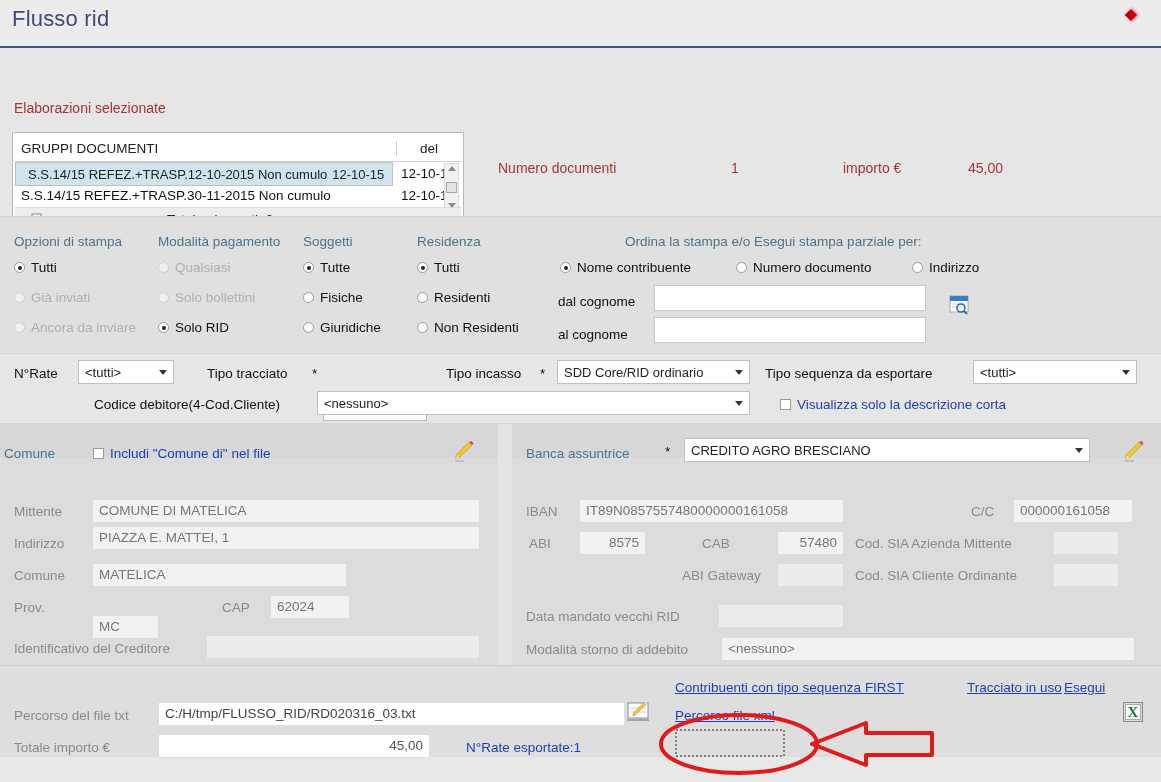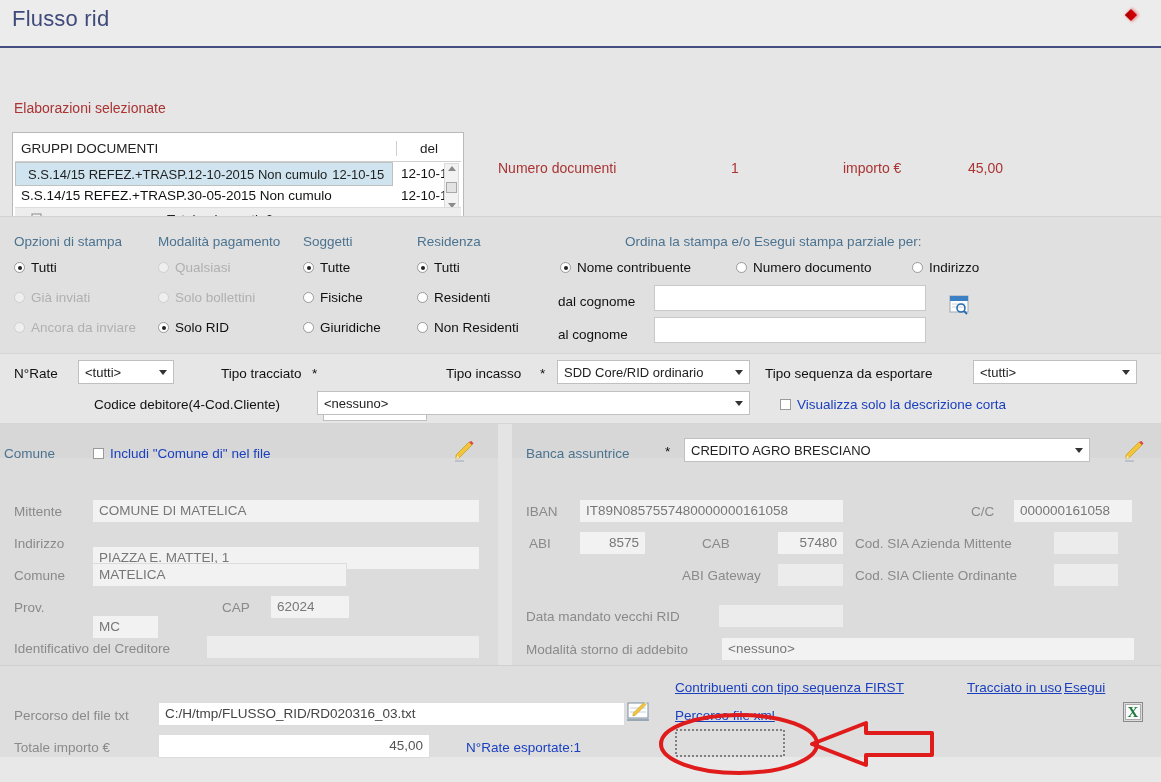--- a/index.html
+++ b/index.html
@@ -178,21 +178,21 @@
       <div class="lb-rows">
         <div class="lb-row sel">
           <div class="c1">S.S.14/15 REFEZ.+TRASP.12-10-2015 Non cumulo</div>
           <div class="c2">12-10-15</div>
         </div>
         <div class="lb-row">
           <div class="c1">S.S.14/15 REFEZ.30-11-2015 Non cumulo</div>
           <div class="c2">12-10-15</div>
         </div>
         <div class="lb-row">
-          <div class="c1">S.S.14/15 REFEZ.+TRASP.30-05-2015 Non cumulo</div>
+          <div class="c1">S.S.14/15 REFEZ.+TRASP.30-11-2015 Non cumulo</div>
           <div class="c2">12-10-15</div>
         </div>
       </div>
       <div class="lb-scroll">
         <div class="arrowup"></div>
         <div class="thumb"></div>
         <div class="arrowdn"></div>
       </div>
       <div class="lb-foot">
         <div class="printer-icon">
@@ -261,21 +261,21 @@
   </svg>
 </div>
 
 <div class="sec3">
   <div class="lbl" style="left:14px; top:12px;">N°Rate</div>
   <div class="sel" style="left:78px; top:6px; width:96px;">
     <span>&lt;tutti&gt;</span>
       <i class="caret"></i>
   </div>
 
-  <div class="lbl" style="left:207px; top:12px;margin-left:14px;">Tipo tracciato</div>
+  <div class="lbl" style="left:207px; top:12px;">Tipo tracciato</div>
   <div class="lbl ast" style="left:312px; top:12px;">*</div>
   <div class="sel" style="left:323px; top:6px; width:104px;margin-top:37px;">
     <span>RID SEPA</span>
       <i class="caret"></i>
   </div>
 
   <div class="lbl" style="left:446px; top:12px;">Tipo incasso</div>
   <div class="lbl ast" style="left:540px; top:12px;">*</div>
   <div class="sel" style="left:557px; top:6px; width:193px;">
     <span>SDD Core/RID ordinario</span>
@@ -313,21 +313,21 @@
         <path d="M17 3 L20 6 L21.5 4.5 L19.5 2 Z" fill="#e04444"></path>
         <path d="M4 20 L5.5 16.5 L7 19 Z" fill="#f6f0d8"></path>
         <line x1="3" y1="22" x2="12" y2="22" stroke="#9aa8b5"></line>
       </svg>
     </div>
 
     <div class="gl" style="left:14px; top:80px;">Mittente</div>
     <div class="ro" style="left:92px; top:75px; width:388px;">COMUNE DI MATELICA</div>
 
     <div class="gl" style="left:14px; top:112px;">Indirizzo</div>
-    <div class="ro" style="left:92px; top:122px; width:388px;">PIAZZA E. MATTEI, 1</div>
+    <div class="ro" style="left:92px; top:102px; width:388px;">PIAZZA E. MATTEI, 1</div>
 
     <div class="gl" style="left:14px; top:144px;">Comune</div>
     <div class="ro" style="left:92px; top:139px; width:255px;">MATELICA</div>
 
     <div class="gl" style="left:14px; top:176px;">Prov.</div>
     <div class="ro" style="left:92px; top:171px; width:67px;margin-top:20px;">MC</div>
     <div class="gl" style="left:222px; top:176px;">CAP</div>
     <div class="ro" style="left:270px; top:171px; width:80px;">62024</div>
 
     <div class="gl" style="left:14px; top:217px;">Identificativo del Creditore</div>

